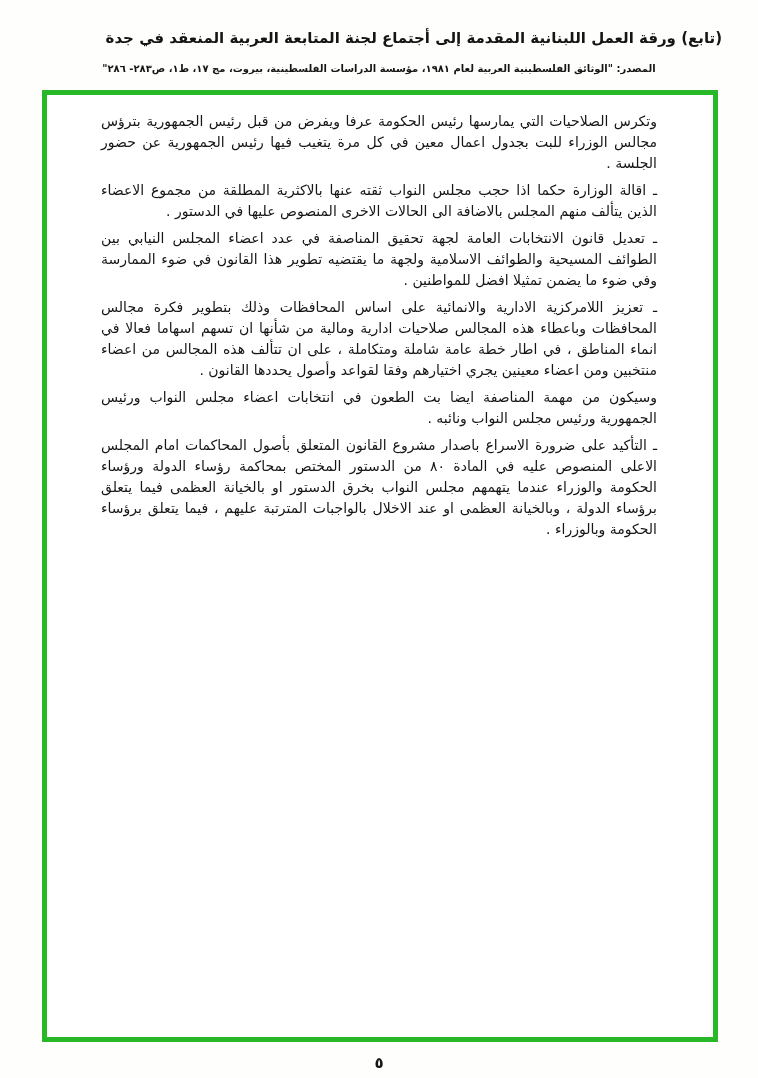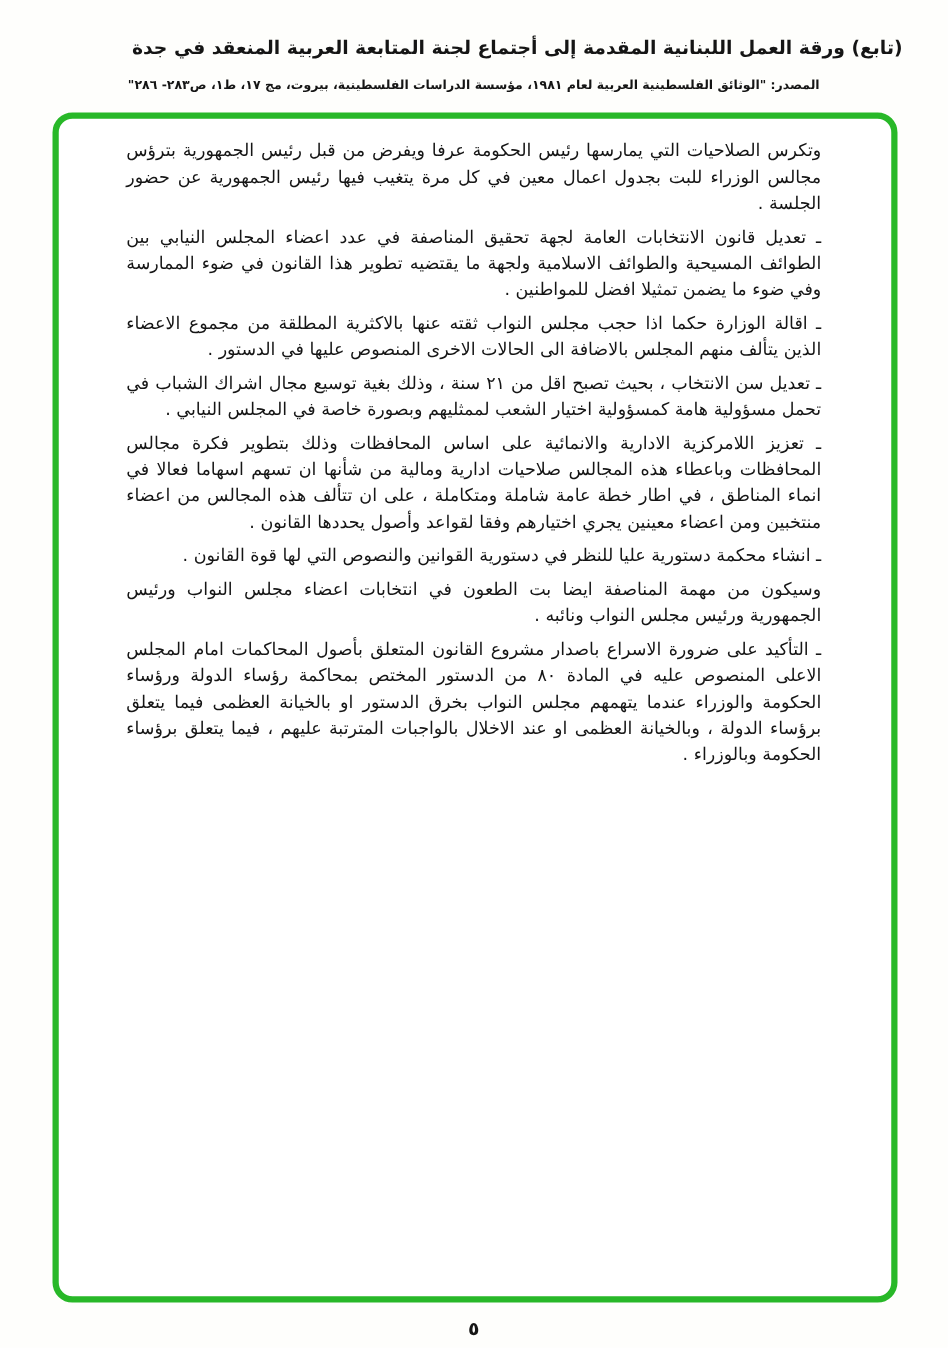--- a/index.html
+++ b/index.html
@@ -34,21 +34,21 @@
     margin: 9px 28px 0;
     line-height: 1.3;
   }
   .frame {
     position: absolute;
     top: 90px;
     left: 42px;
     width: 676px;
     height: 952px;
     border: 5px solid #28b828;
-    border-radius: 16px;
+    border-radius: 0;
     overflow: hidden;
     background: #fff;
   }
   .body-text {
     direction: rtl;
     text-align: justify;
     padding: 16px 56px 10px 54px;
     font-size: 14px;
     line-height: 21px;
   }
@@ -69,25 +69,23 @@
 <div class="page">
 
   <header class="header">
     <h1 class="title">(تابع) ورقة العمل اللبنانية المقدمة إلى أجتماع لجنة المتابعة العربية المنعقد في جدة</h1>
     <p class="source">المصدر: "الوثائق الفلسطينية العربية لعام ١٩٨١، مؤسسة الدراسات الفلسطينية، بيروت، مج ١٧، ط١، ص٢٨٣- ٢٨٦"</p>
   </header>
 
   <div class="frame" style="border-color: rgb(40, 184, 40);">
     <div class="body-text">
         <p class="para">وتكرس الصلاحيات التي يمارسها رئيس الحكومة عرفا ويفرض من قبل رئيس الجمهورية بترؤس مجالس الوزراء للبت بجدول اعمال معين في كل مرة يتغيب فيها رئيس الجمهورية عن حضور الجلسة .</p>
+        <p class="para">ـ اقالة الوزارة حكما اذا حجب مجلس النواب ثقته عنها بالاكثرية المطلقة من مجموع الاعضاء الذين يتألف منهم المجلس بالاضافة الى الحالات الاخرى المنصوص عليها في الدستور .</p>
         <p class="para">ـ تعديل قانون الانتخابات العامة لجهة تحقيق المناصفة في عدد اعضاء المجلس النيابي بين الطوائف المسيحية والطوائف الاسلامية ولجهة ما يقتضيه تطوير هذا القانون في ضوء الممارسة وفي ضوء ما يضمن تمثيلا افضل للمواطنين .</p>
-        <p class="para">ـ اقالة الوزارة حكما اذا حجب مجلس النواب ثقته عنها بالاكثرية المطلقة من مجموع الاعضاء الذين يتألف منهم المجلس بالاضافة الى الحالات الاخرى المنصوص عليها في الدستور .</p>
-        <p class="para">ـ تعديل سن الانتخاب ، بحيث تصبح اقل من ٢١ سنة ، وذلك بغية توسيع مجال اشراك الشباب في تحمل مسؤولية هامة كمسؤولية اختيار الشعب لممثليهم وبصورة خاصة في المجلس النيابي .</p>
         <p class="para">ـ تعزيز اللامركزية الادارية والانمائية على اساس المحافظات وذلك بتطوير فكرة مجالس المحافظات وباعطاء هذه المجالس صلاحيات ادارية ومالية من شأنها ان تسهم اسهاما فعالا في انماء المناطق ، في اطار خطة عامة شاملة ومتكاملة ، على ان تتألف هذه المجالس من اعضاء منتخبين ومن اعضاء معينين يجري اختيارهم وفقا لقواعد وأصول يحددها القانون .</p>
-        <p class="para">ـ انشاء محكمة دستورية عليا للنظر في دستورية القوانين والنصوص التي لها قوة القانون .</p>
         <p class="para">وسيكون من مهمة المناصفة ايضا بت الطعون في انتخابات اعضاء مجلس النواب ورئيس الجمهورية ورئيس مجلس النواب ونائبه .</p>
         <p class="para">ـ التأكيد على ضرورة الاسراع باصدار مشروع القانون المتعلق بأصول المحاكمات امام المجلس الاعلى المنصوص عليه في المادة ٨٠ من الدستور المختص بمحاكمة رؤساء الدولة ورؤساء الحكومة والوزراء عندما يتهمهم مجلس النواب بخرق الدستور او بالخيانة العظمى فيما يتعلق برؤساء الدولة ، وبالخيانة العظمى او عند الاخلال بالواجبات المترتبة عليهم ، فيما يتعلق برؤساء الحكومة وبالوزراء .</p>
       </div>
   </div>
 
   <div class="page-number">٥</div>
 
 </div>
 
 </body></html>

